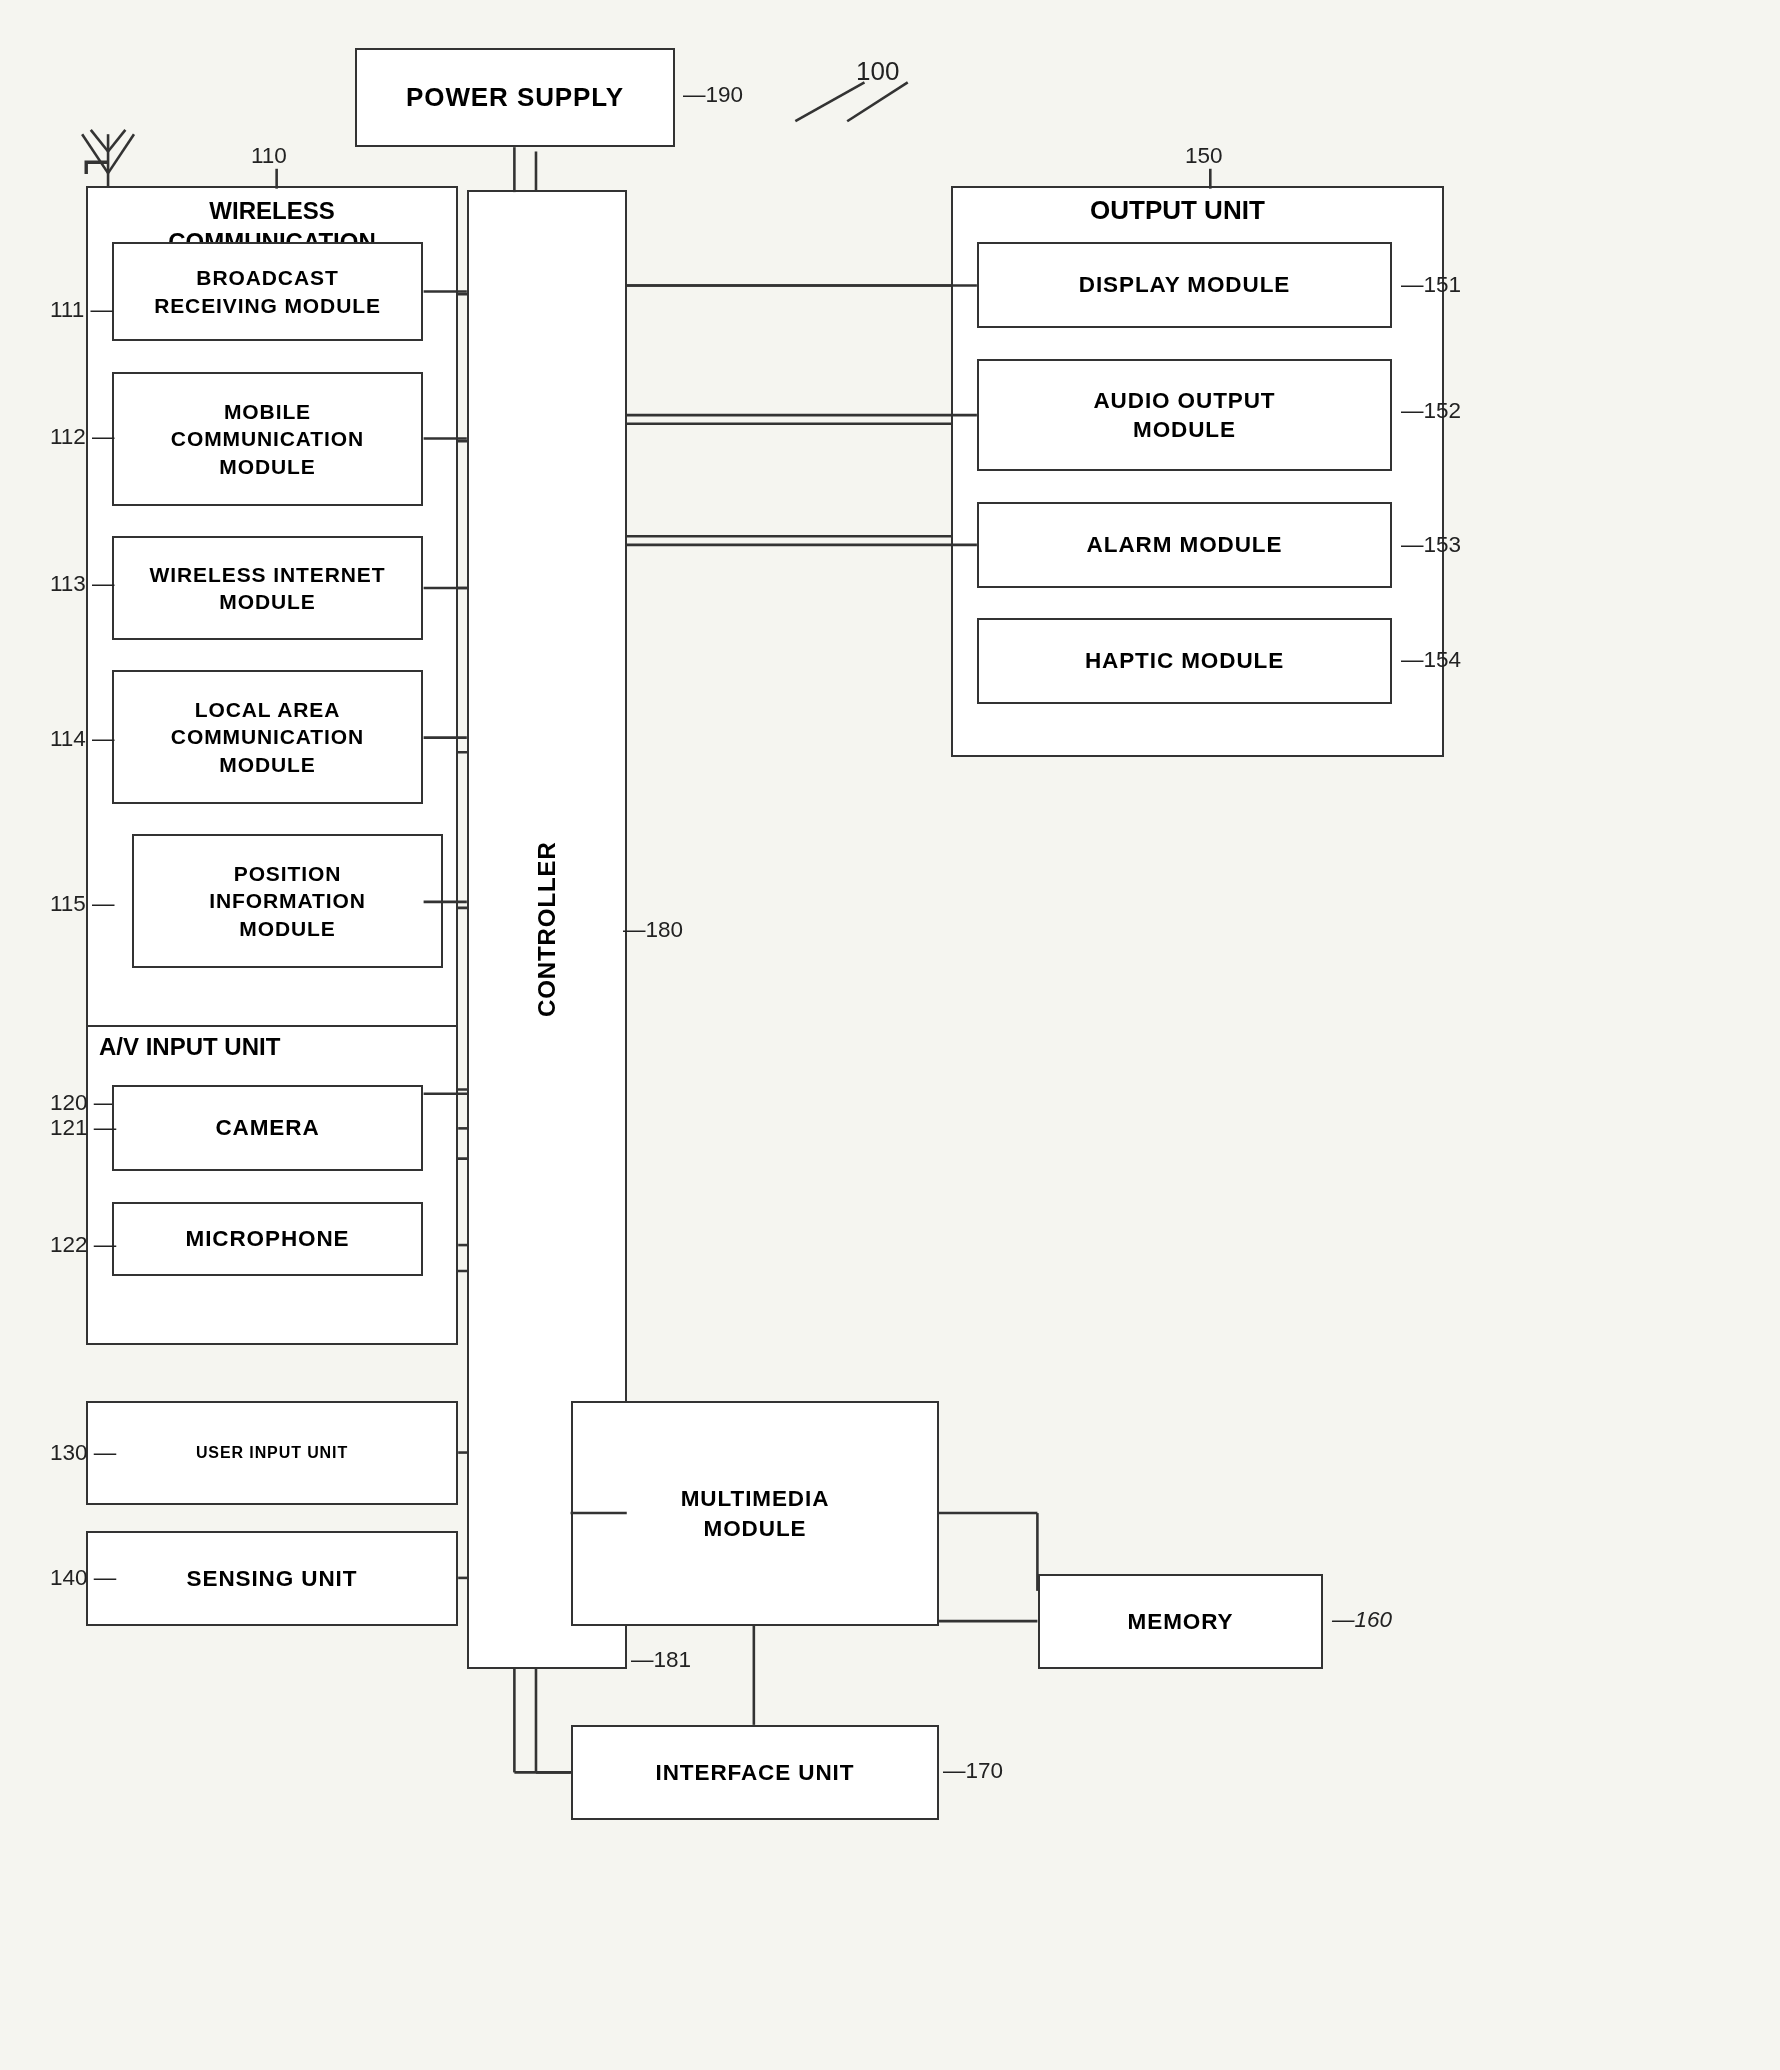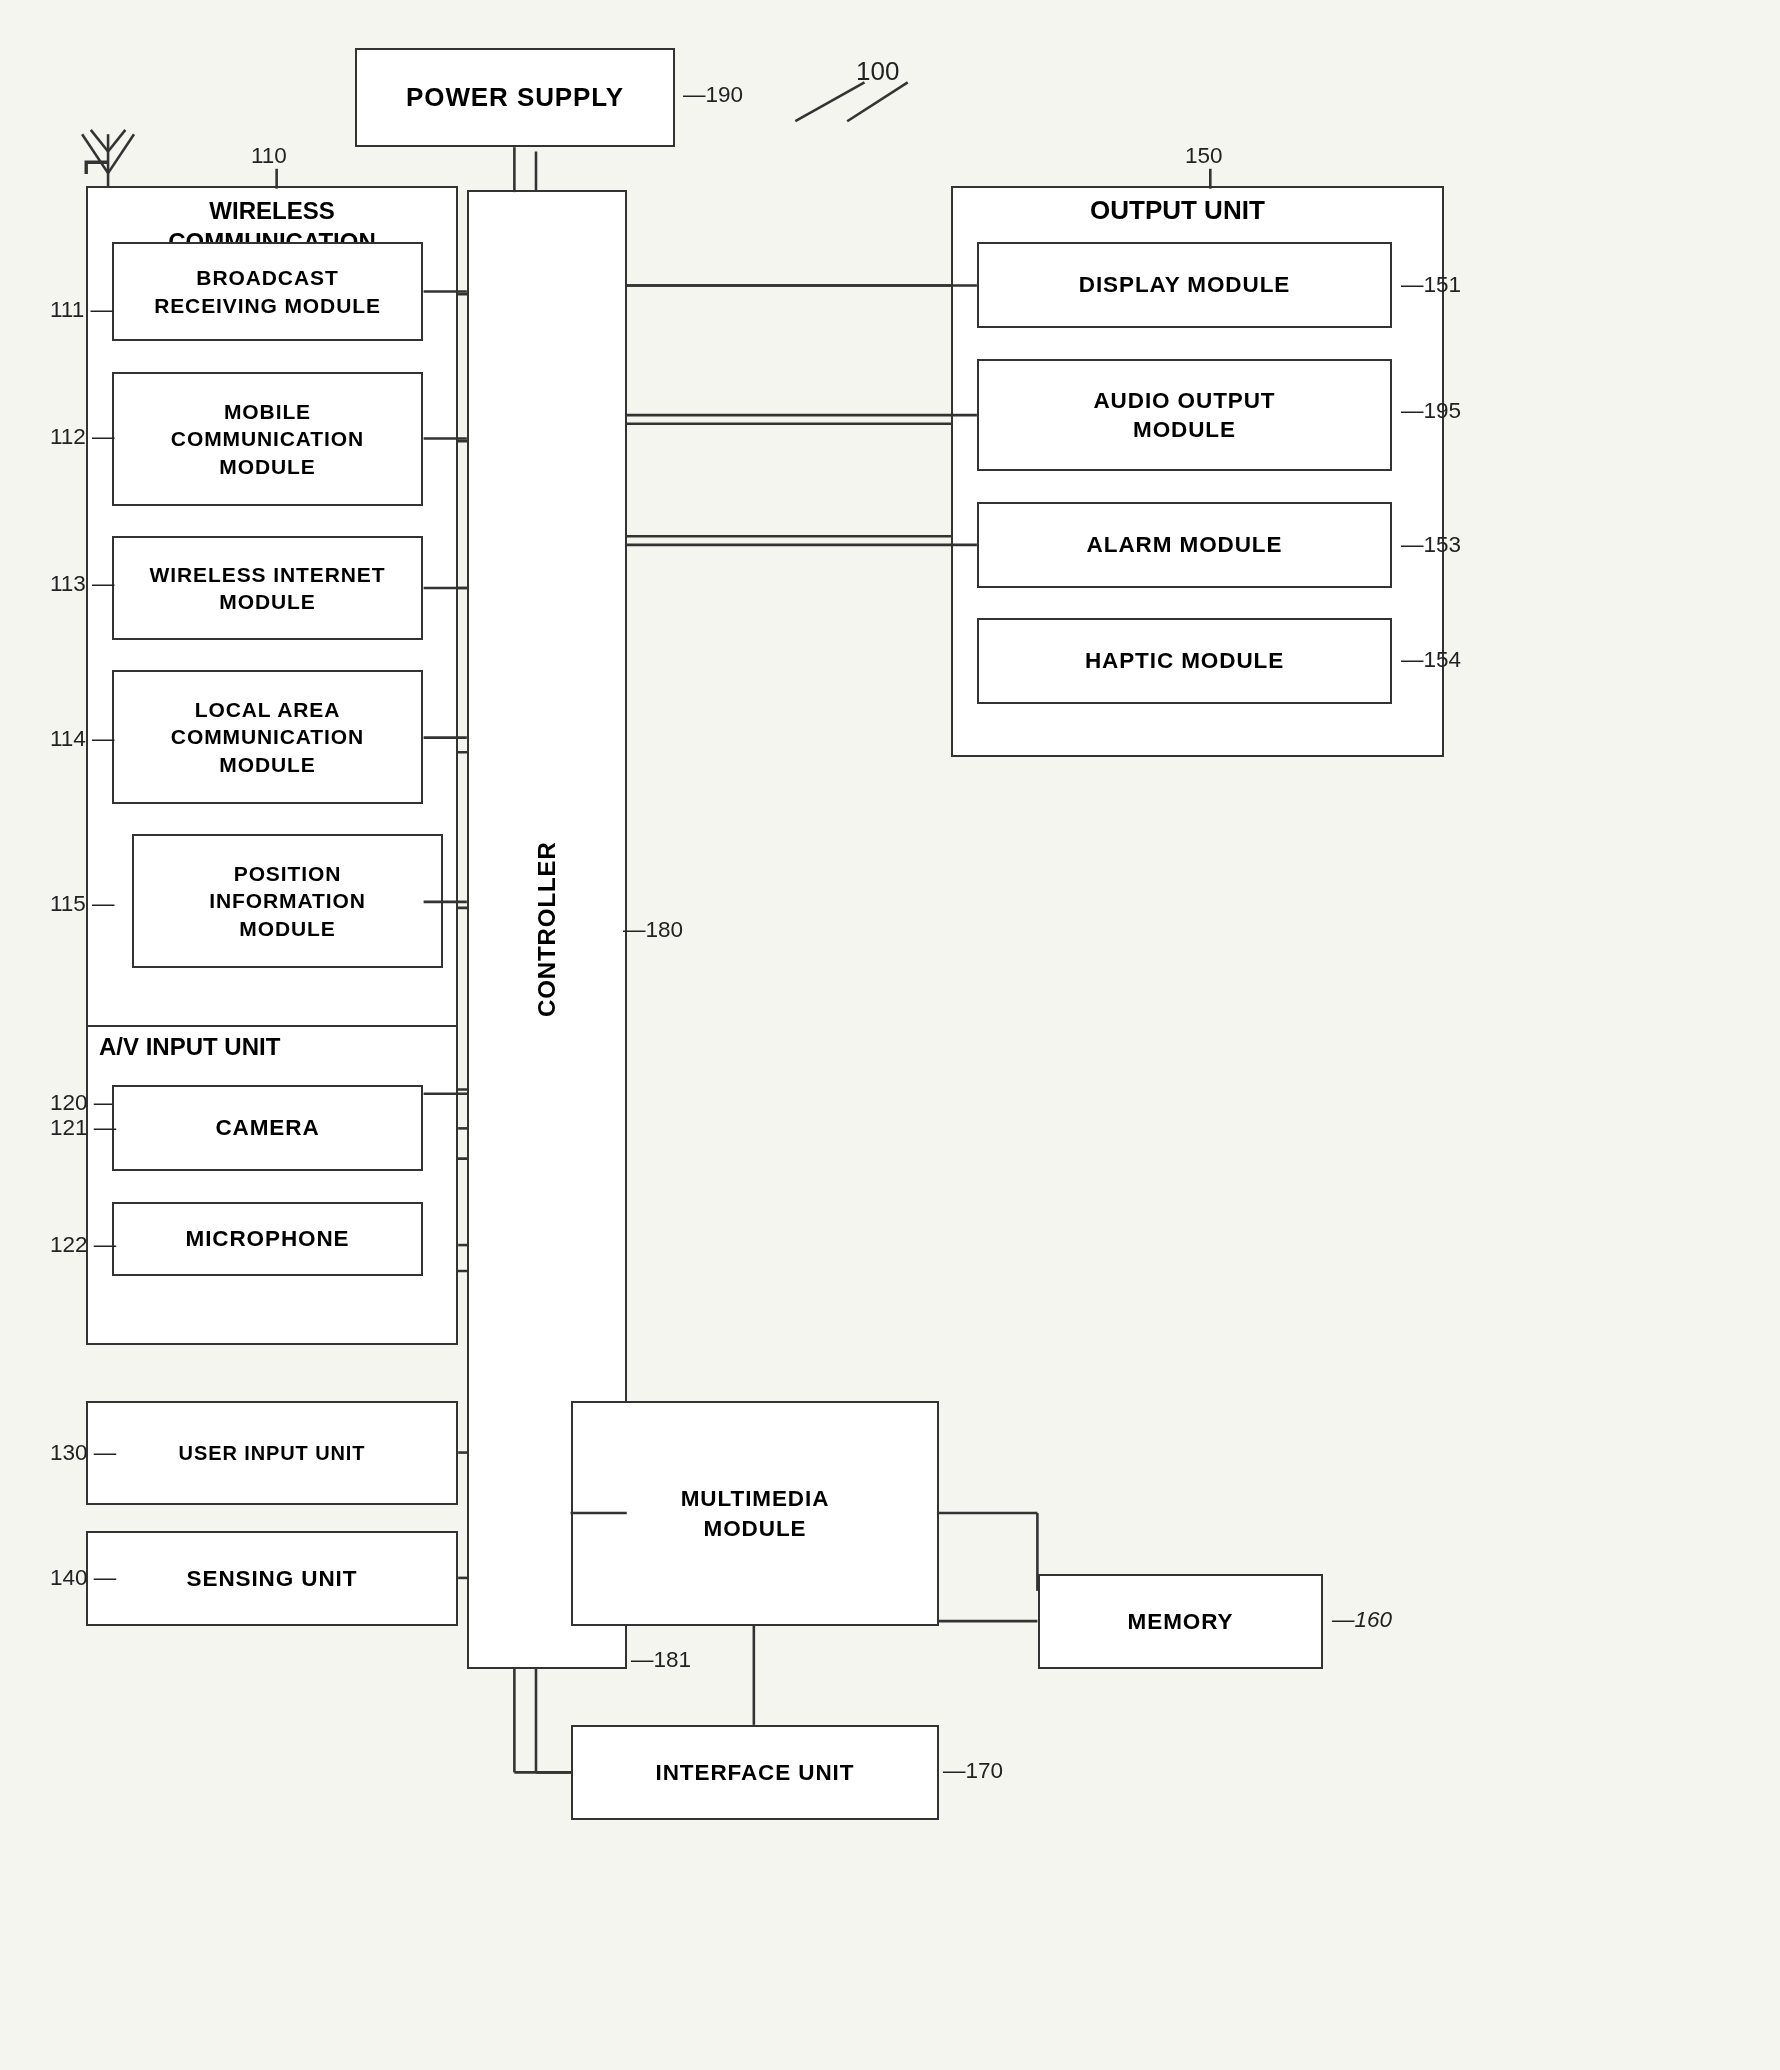--- a/index.html
+++ b/index.html
@@ -170,21 +170,21 @@
   <div class="box" style="left:112px; top:1085px; width:311px; height:86px; font-size:22.5px;">
     CAMERA
   </div>
   <div class="ref-num" style="left:50px; top:1115px;">121 —</div>
 
   <div class="box" style="left:112px; top:1202px; width:311px; height:74px; font-size:22.5px;">
     MICROPHONE
   </div>
   <div class="ref-num" style="left:50px; top:1232px;">122 —</div>
 
-  <div class="box" style="left:86px; top:1401px; width:372px; height:104px; font-size:20px;">
+  <div class="box" style="left:86px; top:1401px; width:372px; height:104px; font-size:16px;">
     USER INPUT UNIT
   </div>
   <div class="ref-num" style="left:50px; top:1440px;">130 —</div>
 
   <div class="box" style="left:86px; top:1531px; width:372px; height:95px; font-size:22.5px;">
     SENSING UNIT
   </div>
   <div class="ref-num" style="left:50px; top:1565px;">140 —</div>
 
   <div class="box" style="left:951px; top:186px; width:493px; height:571px; font-size:22.5px; align-items:flex-start; justify-content:flex-start; padding:8.6px;">
@@ -199,21 +199,21 @@
     </svg>
 
   <div class="box" style="left:977px; top:242px; width:415px; height:86px; font-size:22.5px;">
     DISPLAY MODULE
   </div>
   <div class="ref-num" style="left:1401px; top:272px;">—151</div>
 
   <div class="box" style="left:977px; top:359px; width:415px; height:112px; font-size:22.5px;">
     AUDIO OUTPUT<br>MODULE
   </div>
-  <div class="ref-num" style="left:1401px; top:398px;">—195</div>
+  <div class="ref-num" style="left:1401px; top:398px;">—152</div>
 
   <div class="box" style="left:977px; top:502px; width:415px; height:86px; font-size:22.5px;">
     ALARM MODULE
   </div>
   <div class="ref-num" style="left:1401px; top:532px;">—153</div>
 
   <div class="box" style="left:977px; top:618px; width:415px; height:86px; font-size:22.5px;">
     HAPTIC MODULE
   </div>
   <div class="ref-num" style="left:1401px; top:647px;">—154</div>

